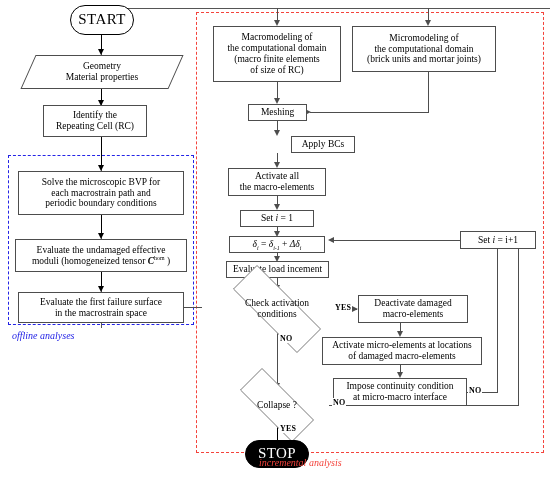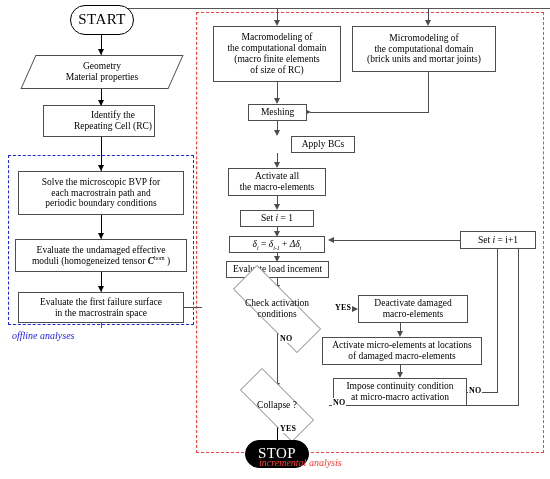--- a/index.html
+++ b/index.html
@@ -116,21 +116,21 @@
     <span class="skewbg"></span>
     <span class="txt">
       <span>Geometry</span><br>
       <span>Material properties</span>
     </span>
   </div>
 
   <div class="ln lnv dk" style="left:101px;top:89px;height:13px;"></div>
   <div class="arrow down dk" style="left:98px;top:100px;"></div>
 
-  <div class="node" style="left:43px;top:105px;width:112px;height:32px;justify-content:flex-end;">
+  <div class="node" style="left:43px;top:105px;width:104px;height:32px;">
     <span class="txt">
       <span>Identify the</span><br>
       <span>Repeating Cell (RC)</span>
     </span>
   </div>
 
   <div class="ln lnv dk" style="left:101px;top:137px;height:30px;"></div>
   <div class="arrow down dk" style="left:98px;top:165px;"></div>
 
   <div class="node" style="left:18px;top:171px;width:166px;height:44px;">
@@ -270,21 +270,21 @@
       <span>of damaged macro-elements</span>
     </span>
   </div>
 
   <div class="ln lnv" style="left:400px;top:365px;height:9px;"></div>
   <div class="arrow down" style="left:397px;top:372px;"></div>
 
   <div class="node" style="left:333px;top:378px;width:134px;height:28px;">
     <span class="txt">
       <span>Impose continuity condition</span><br>
-      <span>at micro-macro activation</span>
+      <span>at micro-macro interface</span>
     </span>
   </div>
 
   <div class="ln lnh" style="left:467px;top:392px;width:30px;"></div>
   <div class="ln lnv" style="left:497px;top:248px;height:145px;"></div>
   <div class="arrow up" style="left:494px;top:243px;"></div>
   <div class="elbl" style="left:468px;top:386px;">NO</div>
 
   <div class="ln lnv" style="left:277px;top:333px;height:52px;"></div>
   <div class="arrow down" style="left:274px;top:383px;"></div>

